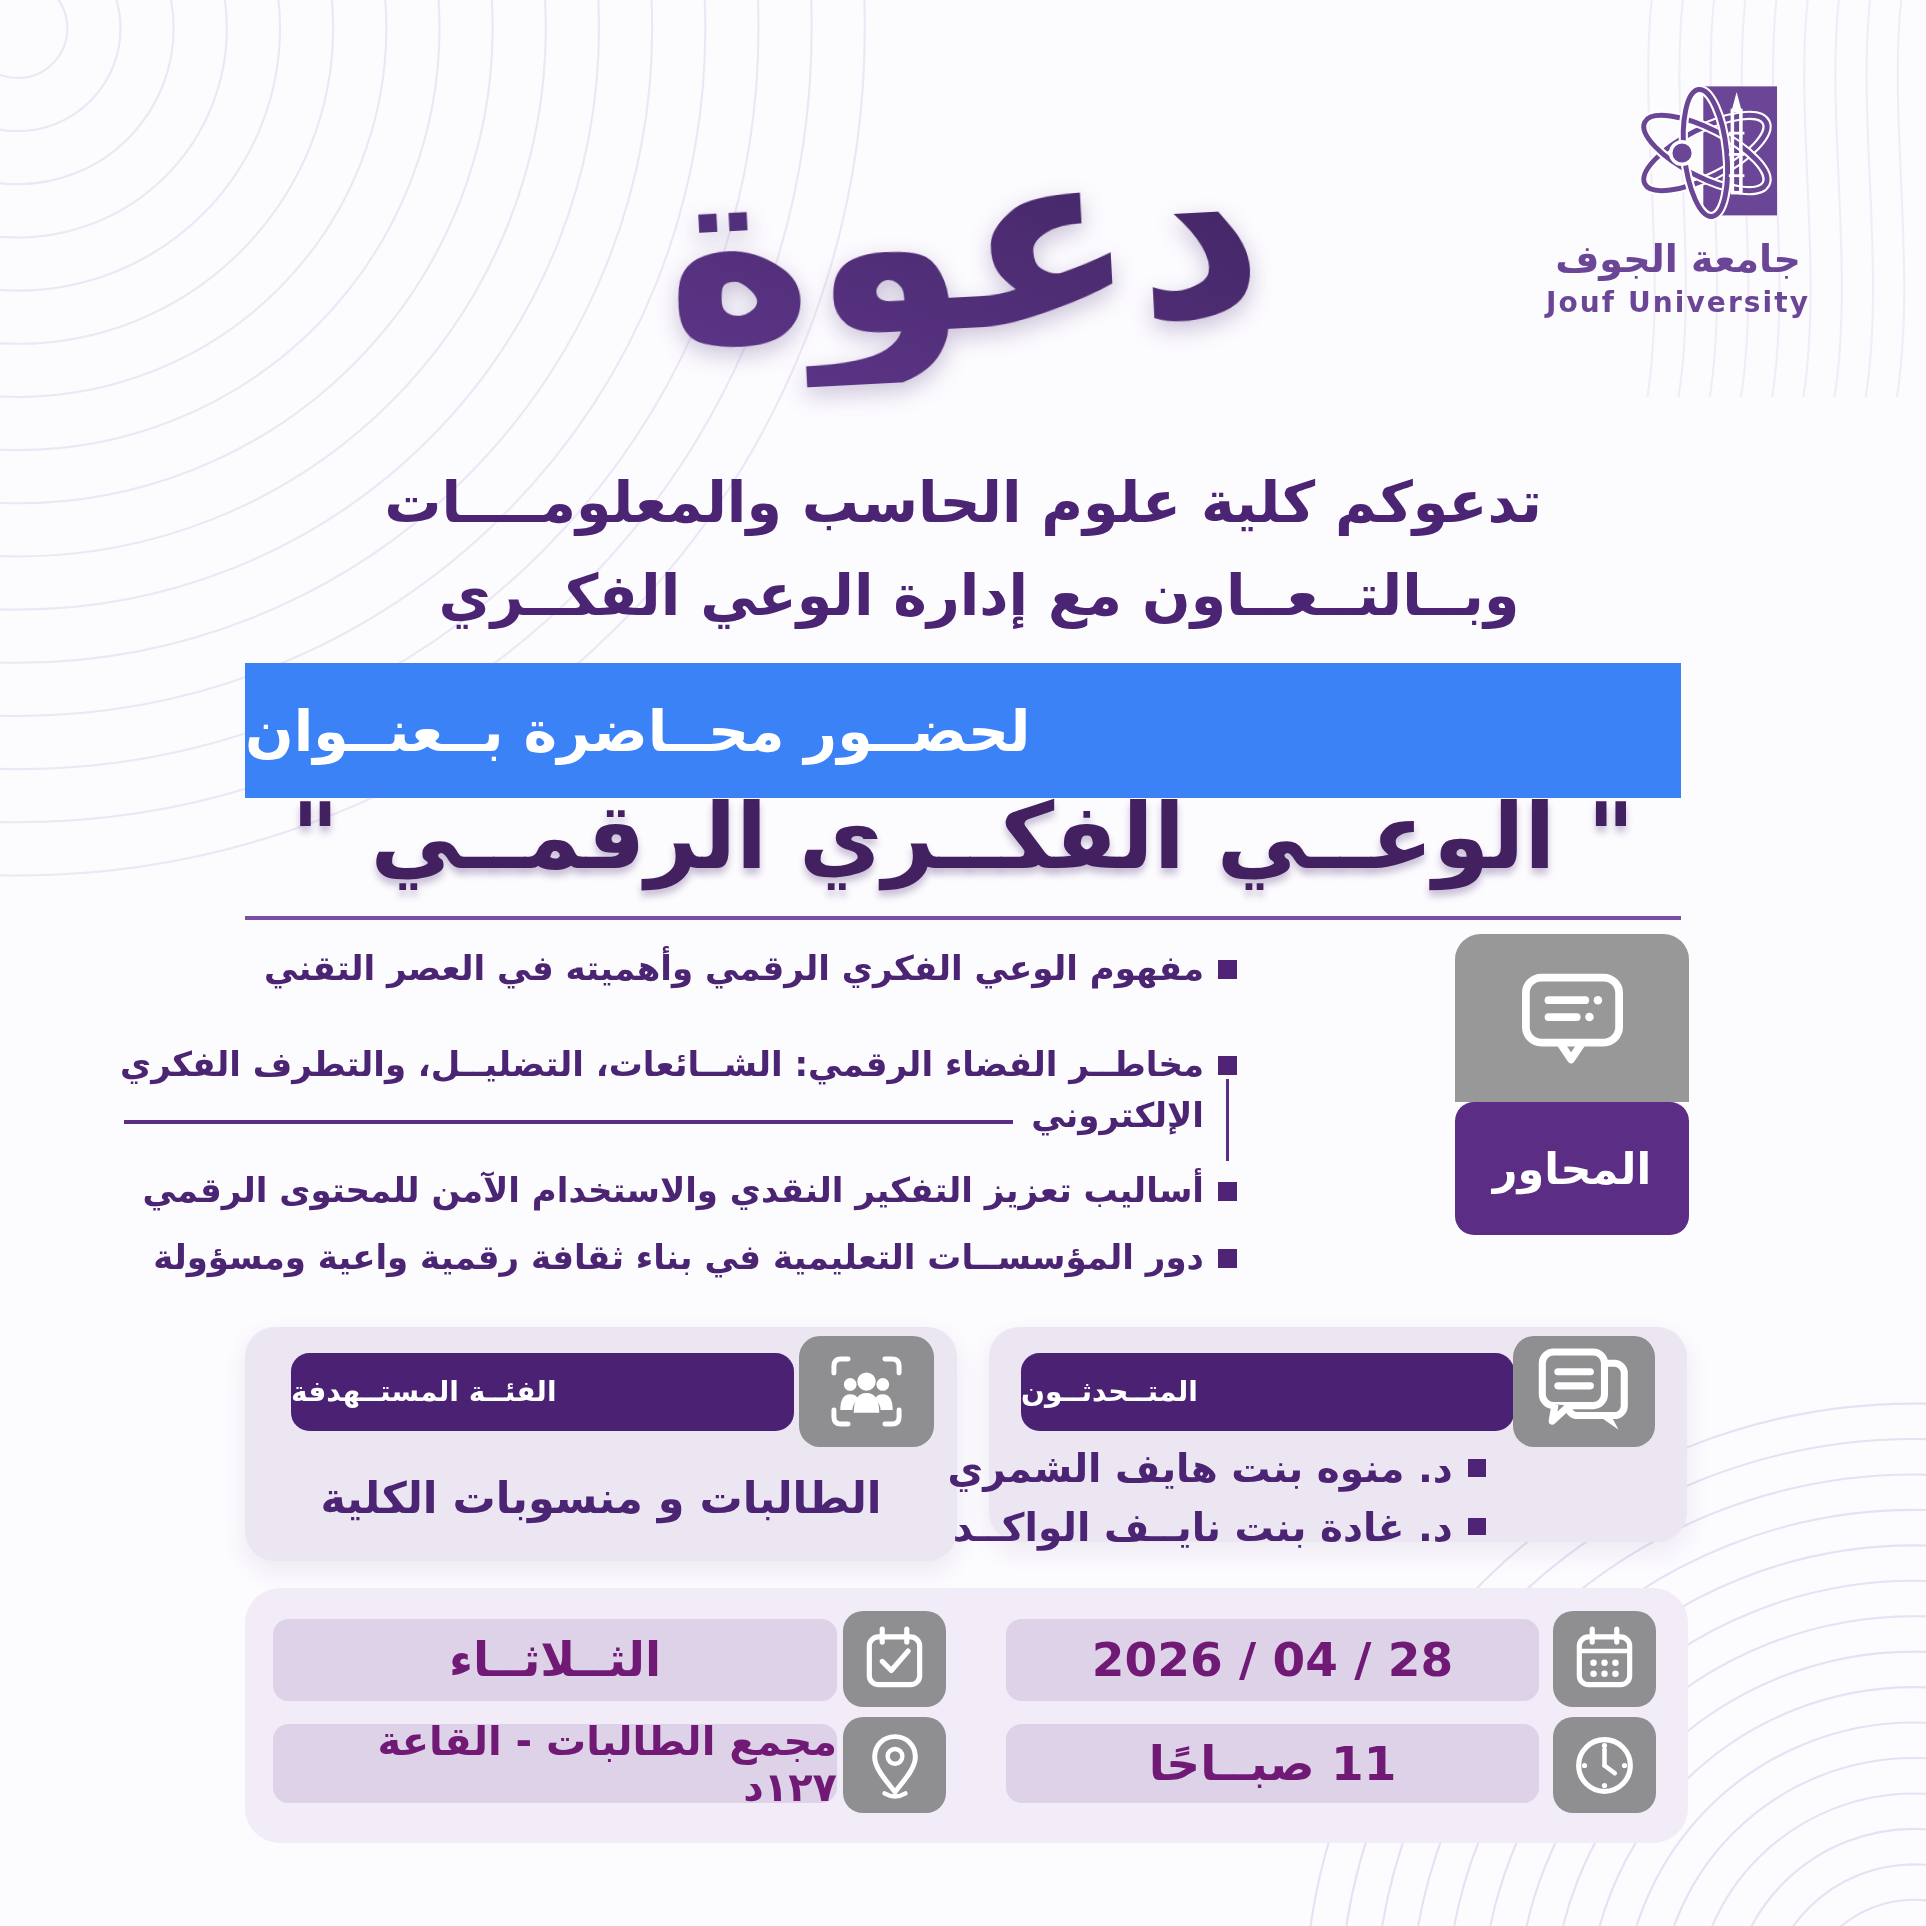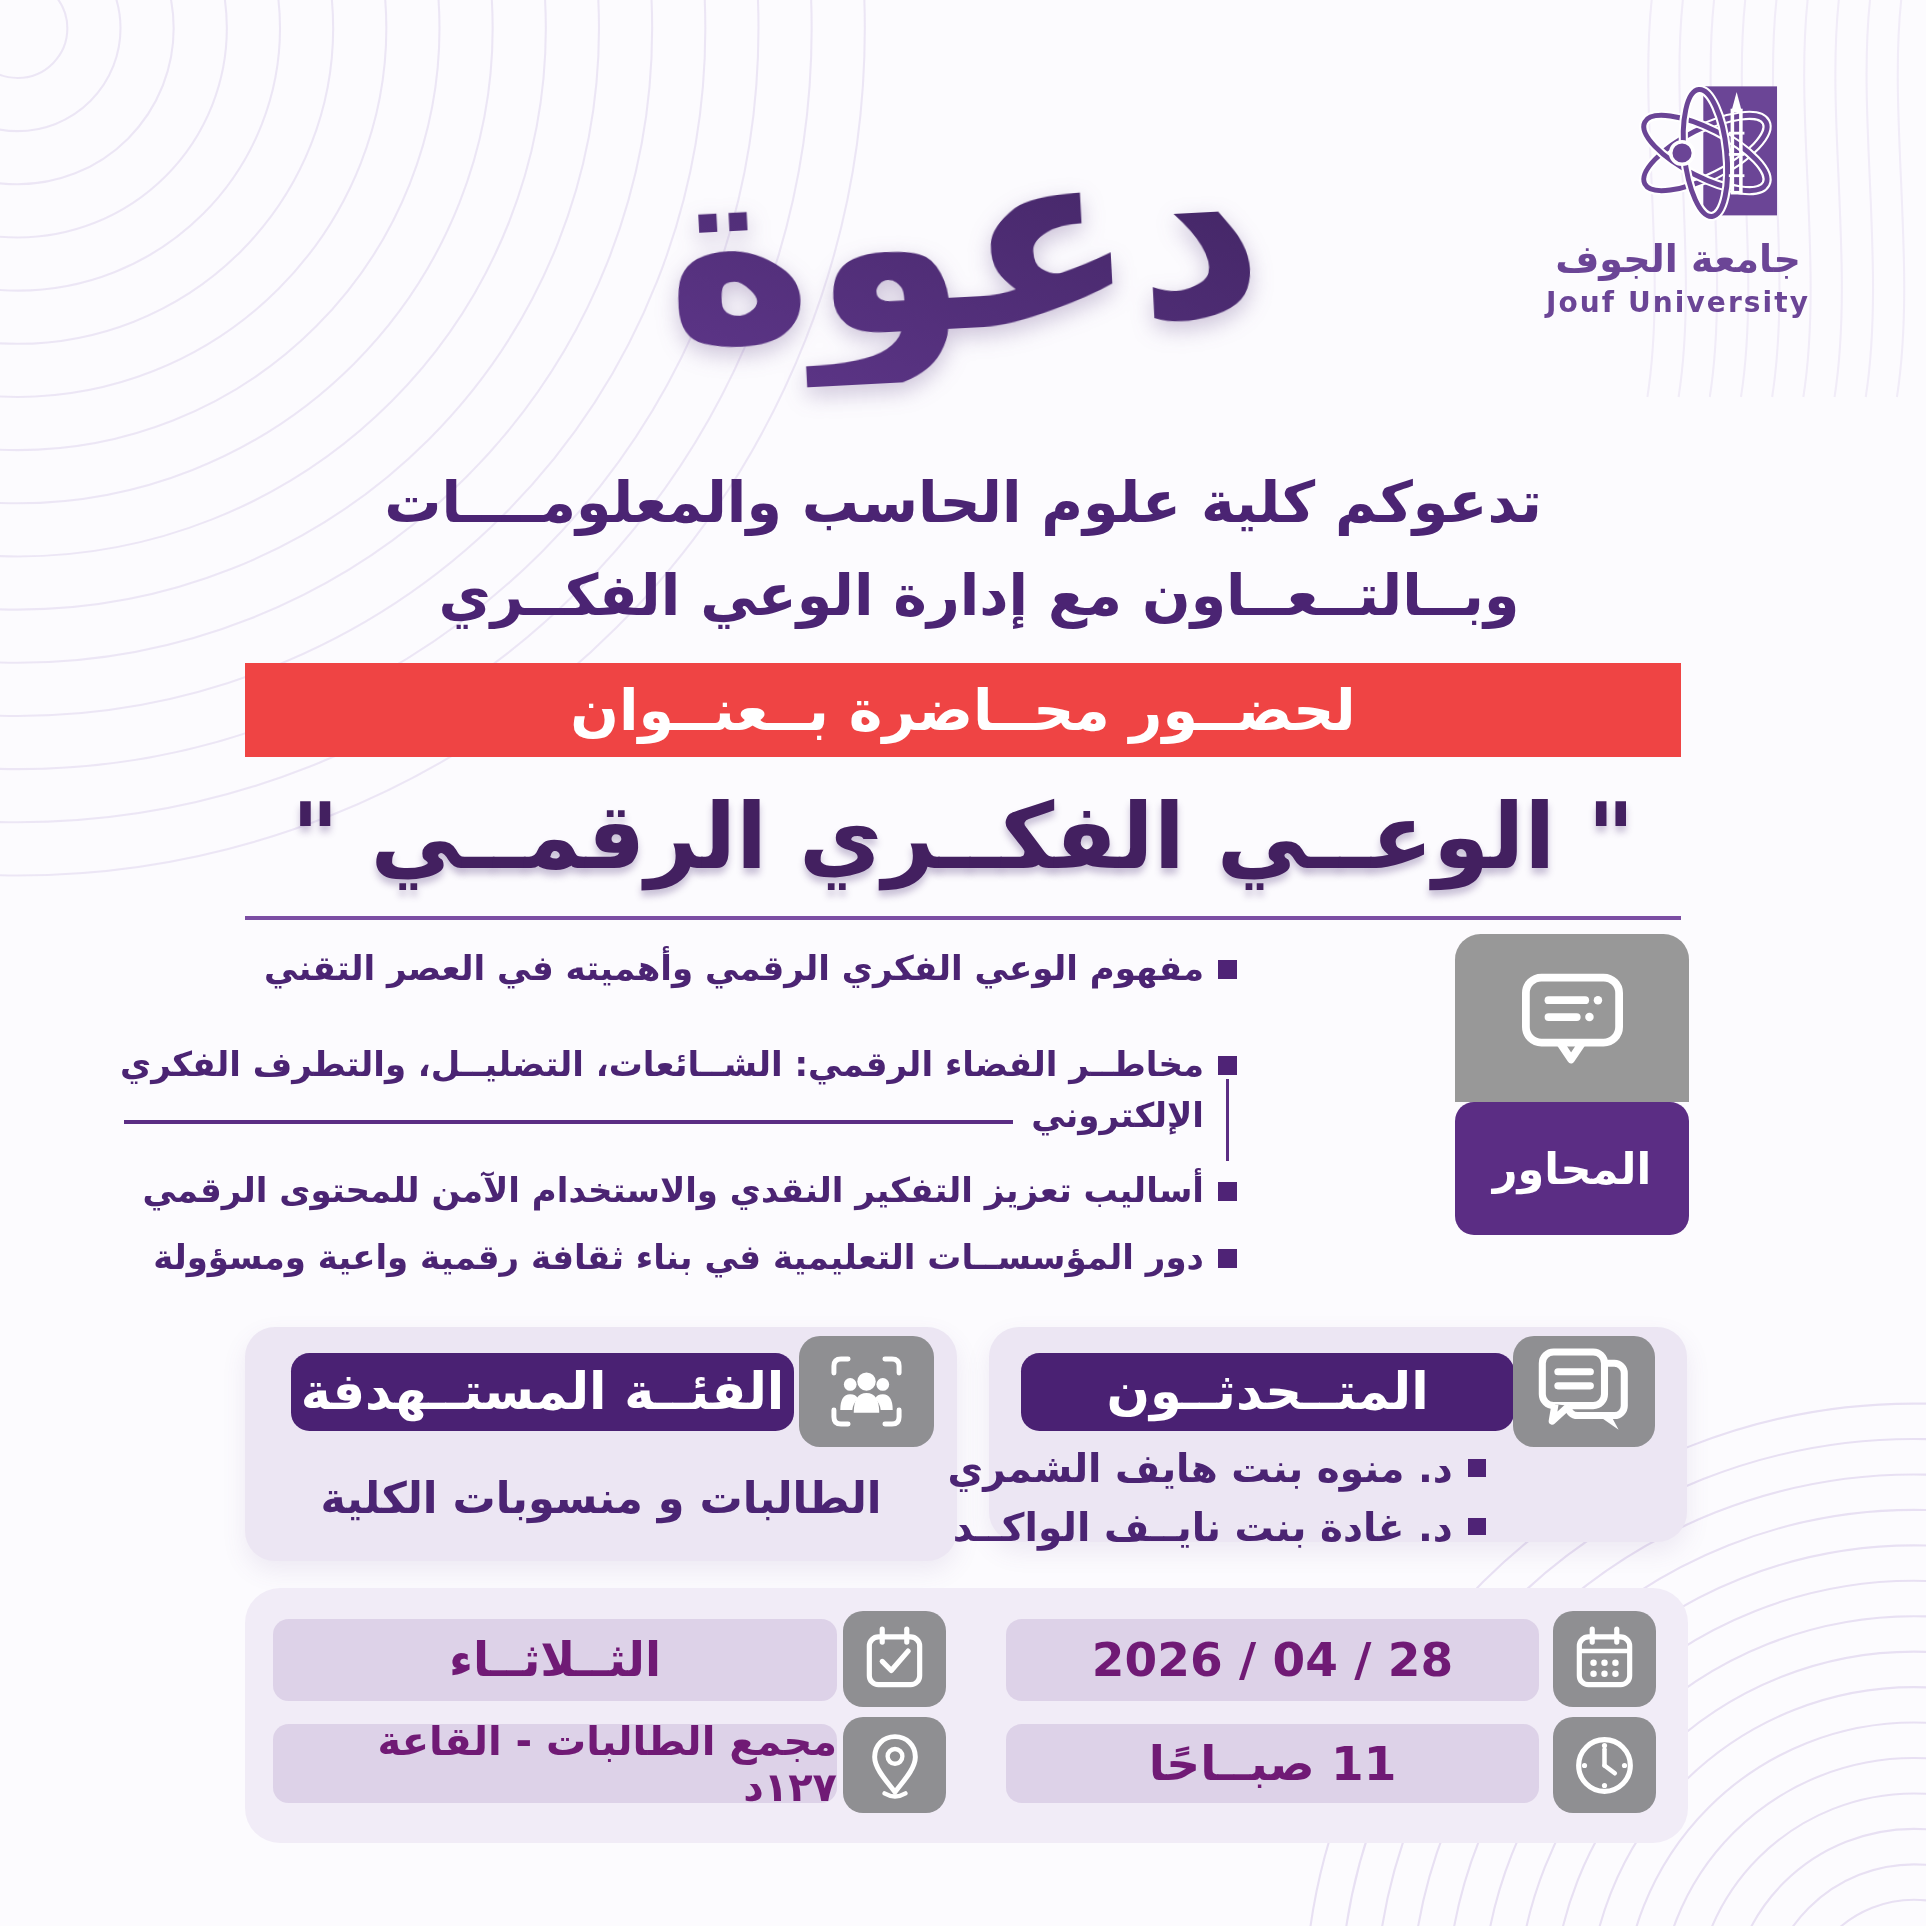--- a/index.html
+++ b/index.html
@@ -17,22 +17,22 @@
   #daawa{position:absolute;top:106px;left:0;width:100%;text-align:center;
          font-size:248px;font-weight:bold;line-height:1.1;transform:rotate(-3deg);
          background:linear-gradient(205deg,#2f1a4a 5%,#6d3f9e 95%);
          -webkit-background-clip:text;background-clip:text;color:transparent;
          filter:drop-shadow(0 8.5px 11.3px rgba(90,60,130,.30));}
 
   .invline{position:absolute;left:0;width:100%;text-align:center;font-size:57px;font-weight:bold;
            color:#4b2473;line-height:1.2;}
   #inv1{top:468px;} #inv2{top:561px;padding-left:16px;}
 
-  #banner{position:absolute;left:245px;top:663px;width:1436px;height:94px;background:#ef4444;
-          display:flex;align-items:center;justify-content:center;}
+  #banner{position:absolute;left:245px;top:663px;width:1436px;height:135px;background:#3b82f6;
+          display:flex;align-items:center;justify-content:flex-end;}
   #banner .btxt{color:#fff;font-size:57px;font-weight:bold;}
 
   #title{position:absolute;top:778px;left:0;width:100%;text-align:center;font-size:91px;
          font-weight:bold;color:#432060;line-height:1.3;text-shadow:0 5.7px 7px rgba(70,40,110,.28);}
   #underline{position:absolute;left:245px;top:916px;width:1436px;height:3.5px;background:#7b4da3;}
 
   
   #topics{position:absolute;left:245px;top:943px;width:992px;display:flex;flex-direction:column;}
   .topic{display:flex;align-items:flex-start;}
   .topic.m1{margin-bottom:45px;} .topic.m2{margin-bottom:24px;} .topic.m3{margin-bottom:15.6px;}
@@ -50,21 +50,21 @@
                      display:flex;align-items:center;justify-content:center;}
   #topics-card .purple{height:133px;background:#5b2d84;border-radius:19px;
                        display:flex;align-items:center;justify-content:center;
                        color:#fff;font-size:43px;font-weight:bold;}
 
   
   .card{position:absolute;background:#ece6f3;border-radius:30px;box-shadow:0 10px 24px rgba(110,80,150,.10);}
   #target-card{left:245px;top:1327px;width:712px;height:234px;}
   #speakers-card{left:989px;top:1327px;width:698px;height:215px;}
   .card-header{position:absolute;background:#4a2173;border-radius:18.4px;display:flex;align-items:center;
-               justify-content:center;color:#fff;font-weight:bold;font-size:51px;}
+               justify-content:flex-end;color:#fff;font-weight:bold;font-size:28px;}
   #target-header{left:46px;top:25.5px;width:503px;height:78px;}
   #speakers-header{left:32px;top:25.5px;width:493px;height:78px;}
   .icon-tile{position:absolute;background:#8f8f92;border-radius:21px;display:flex;
              align-items:center;justify-content:center;}
   #target-icon{right:23px;top:9.2px;width:135px;height:111px;}
   #speakers-icon{right:32px;top:9.2px;width:142px;height:111px;}
   #target-value{position:absolute;left:0;top:146px;width:100%;text-align:center;
                 font-size:43px;font-weight:bold;color:#4b2473;}
   #speakers-list{position:absolute;right:201px;top:118px;display:flex;flex-direction:column;gap:10px;}
   .speaker{display:flex;align-items:flex-start;}

